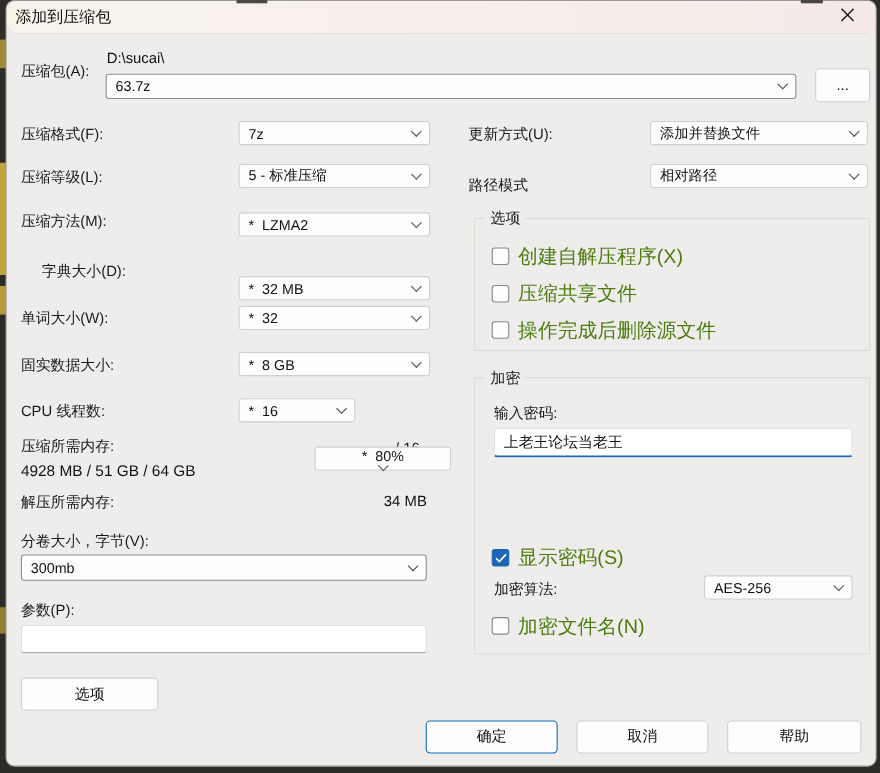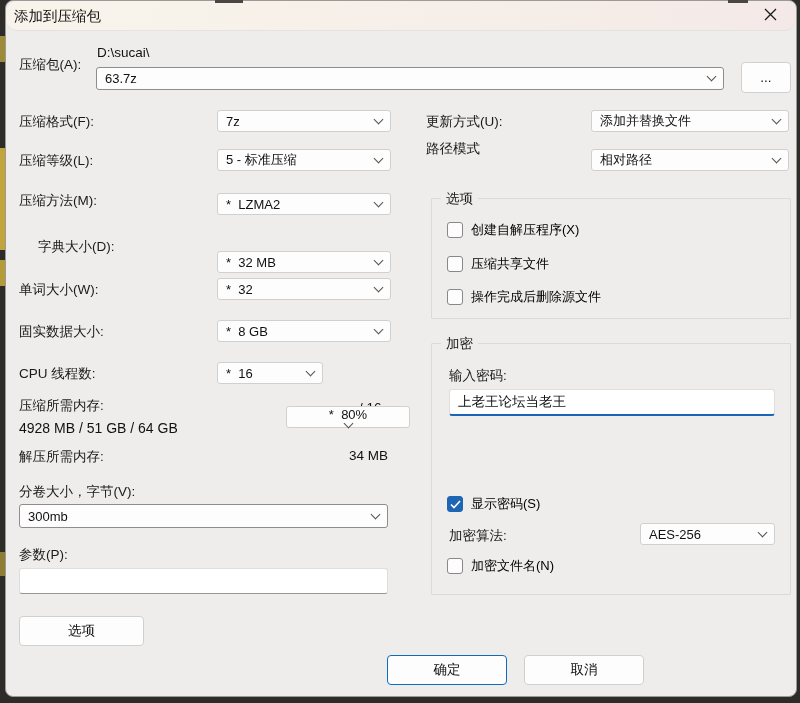--- a/index.html
+++ b/index.html
@@ -41,21 +41,21 @@
 
   .cbrow { position:absolute; display:flex; align-items:center; gap:8px; cursor:pointer; }
   .cb { width:16px; height:16px; border:1px solid #88868
 
 4; border-radius:3px; background:#fdfdfd; flex:none;
         display:flex; align-items:center; justify-content:center; }
   .cb { border:1px solid #8a8886; }
   .cb svg { display:none; }
   .cb.checked { background:#1e66b4; border-color:#1e66b4; }
   .cb.checked svg { display:block; }
-  .cbl { font-size:13px; color:#000000; }
+  .cbl { font-size:18px; color:#4d7c0f; }
 </style>
 </head>
 <body>
 
 <div class="backdrop-strip" style="top:36px;height:26px;background:#9d8b3a;"></div>
 <div class="backdrop-strip" style="top:148px;height:102px;background:#c2a43c;"></div>
 <div class="backdrop-strip" style="top:260px;height:26px;background:#b59a38;"></div>
 <div class="backdrop-strip" style="top:552px;height:24px;background:#8f7d33;"></div>
 <div class="top-tab" style="left:215px;width:28px;"></div>
 <div class="top-tab" style="left:728px;width:20px;"></div>
@@ -146,21 +146,21 @@
 
   <div class="btn" style="left:13px;top:615px;width:125px;height:30px;">
     <span>选项</span>
   </div>
 
   <span class="lbl" style="left:420px;top:112px;">更新方式(U):</span>
   <div class="combo" style="left:585px;top:109px;width:198px;height:22px;">
     <span class="cval">添加并替换文件</span>
       <span class="chev"></span>
   </div>
-  <span class="lbl" style="left:420px;top:139px;">路径模式</span>
+  <span class="lbl" style="left:420px;top:159px;">路径模式</span>
   <div class="combo" style="left:585px;top:148px;width:198px;height:22px;">
     <span class="cval">相对路径</span>
       <span class="chev"></span>
   </div>
 
   <div class="group" style="left:425px;top:197px;width:360px;height:121px;">
     <span class="group-title">选项</span>
     <div class="cbrow" style="left:15px;top:22px;">
       <span class="cb">
         
@@ -209,14 +209,17 @@
       <span class="cbl">加密文件名(N)</span>
     </div>
   </div>
 
   <div class="btn default" style="left:381px;top:654px;width:120px;height:30px;">
     <span>确定</span>
   </div>
   <div class="btn" style="left:518px;top:654px;width:120px;height:30px;">
     <span>取消</span>
   </div>
+  <div class="btn" style="left:655px;top:654px;width:122px;height:30px;">
+    <span>帮助</span>
+  </div>
 
 </div>
 
 </body></html>

